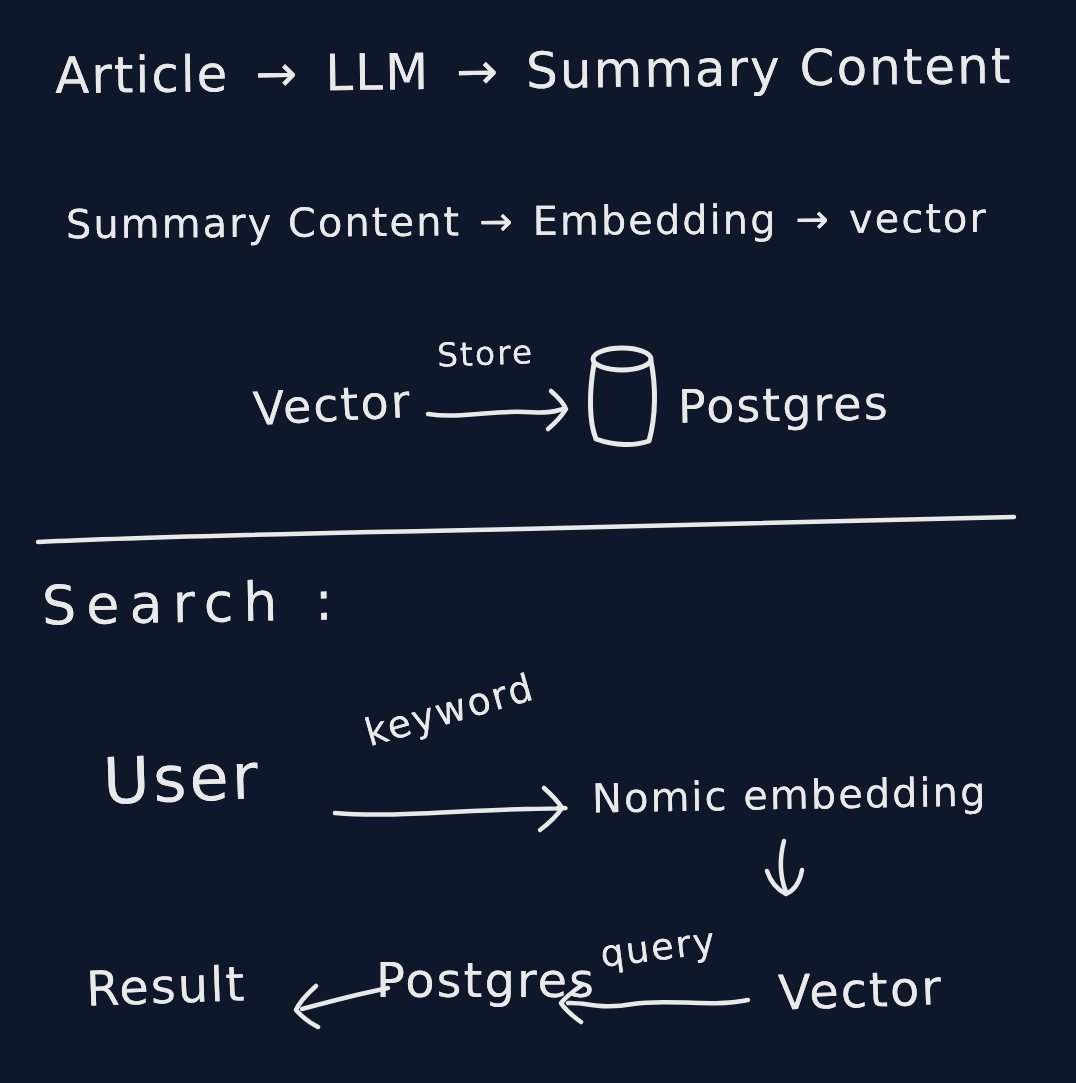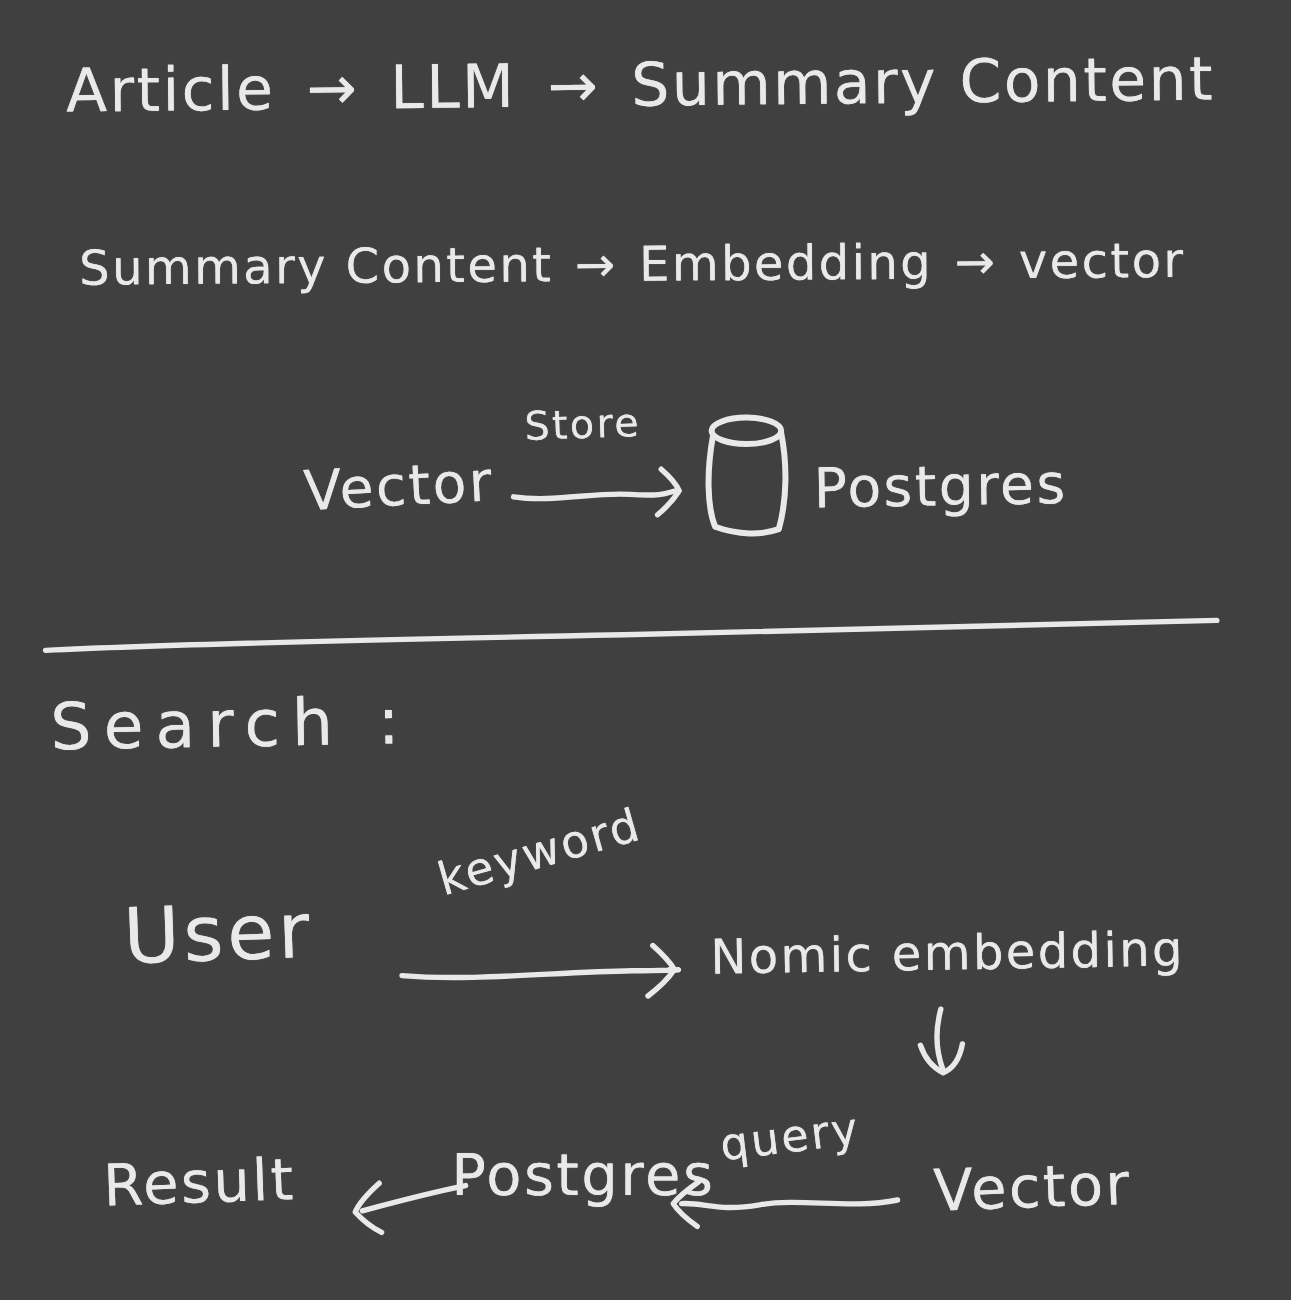--- a/index.html
+++ b/index.html
@@ -2,21 +2,21 @@
 <html><head>
 <meta charset="utf-8">
 <style>
   * { margin:0; padding:0; box-sizing:border-box; }
   html,body { background:#000; }
   body {
     width:1076px; height:1083px; position:relative; overflow:hidden;
     font-family:"DejaVu Sans", sans-serif;
     color:#e9e9e9;
   }
-  .canvas { position:absolute; inset:0; background:#404040; }
+  .canvas { position:absolute; inset:0; background:#0f172a; }
   .hand {
     position:absolute; white-space:nowrap; color:#e9e9e9;
     letter-spacing:2px; text-shadow:0 0 0.6px #dcdcdc;
   }
   .flexrow { display:flex; align-items:baseline; }
   .flexrow span { text-shadow:0 0 0.6px #dcdcdc; }
   svg { position:absolute; overflow:visible; display:block; }
   .stroke { stroke:#e9e9e9; fill:none; stroke-linecap:round; stroke-linejoin:round; }
 
   

